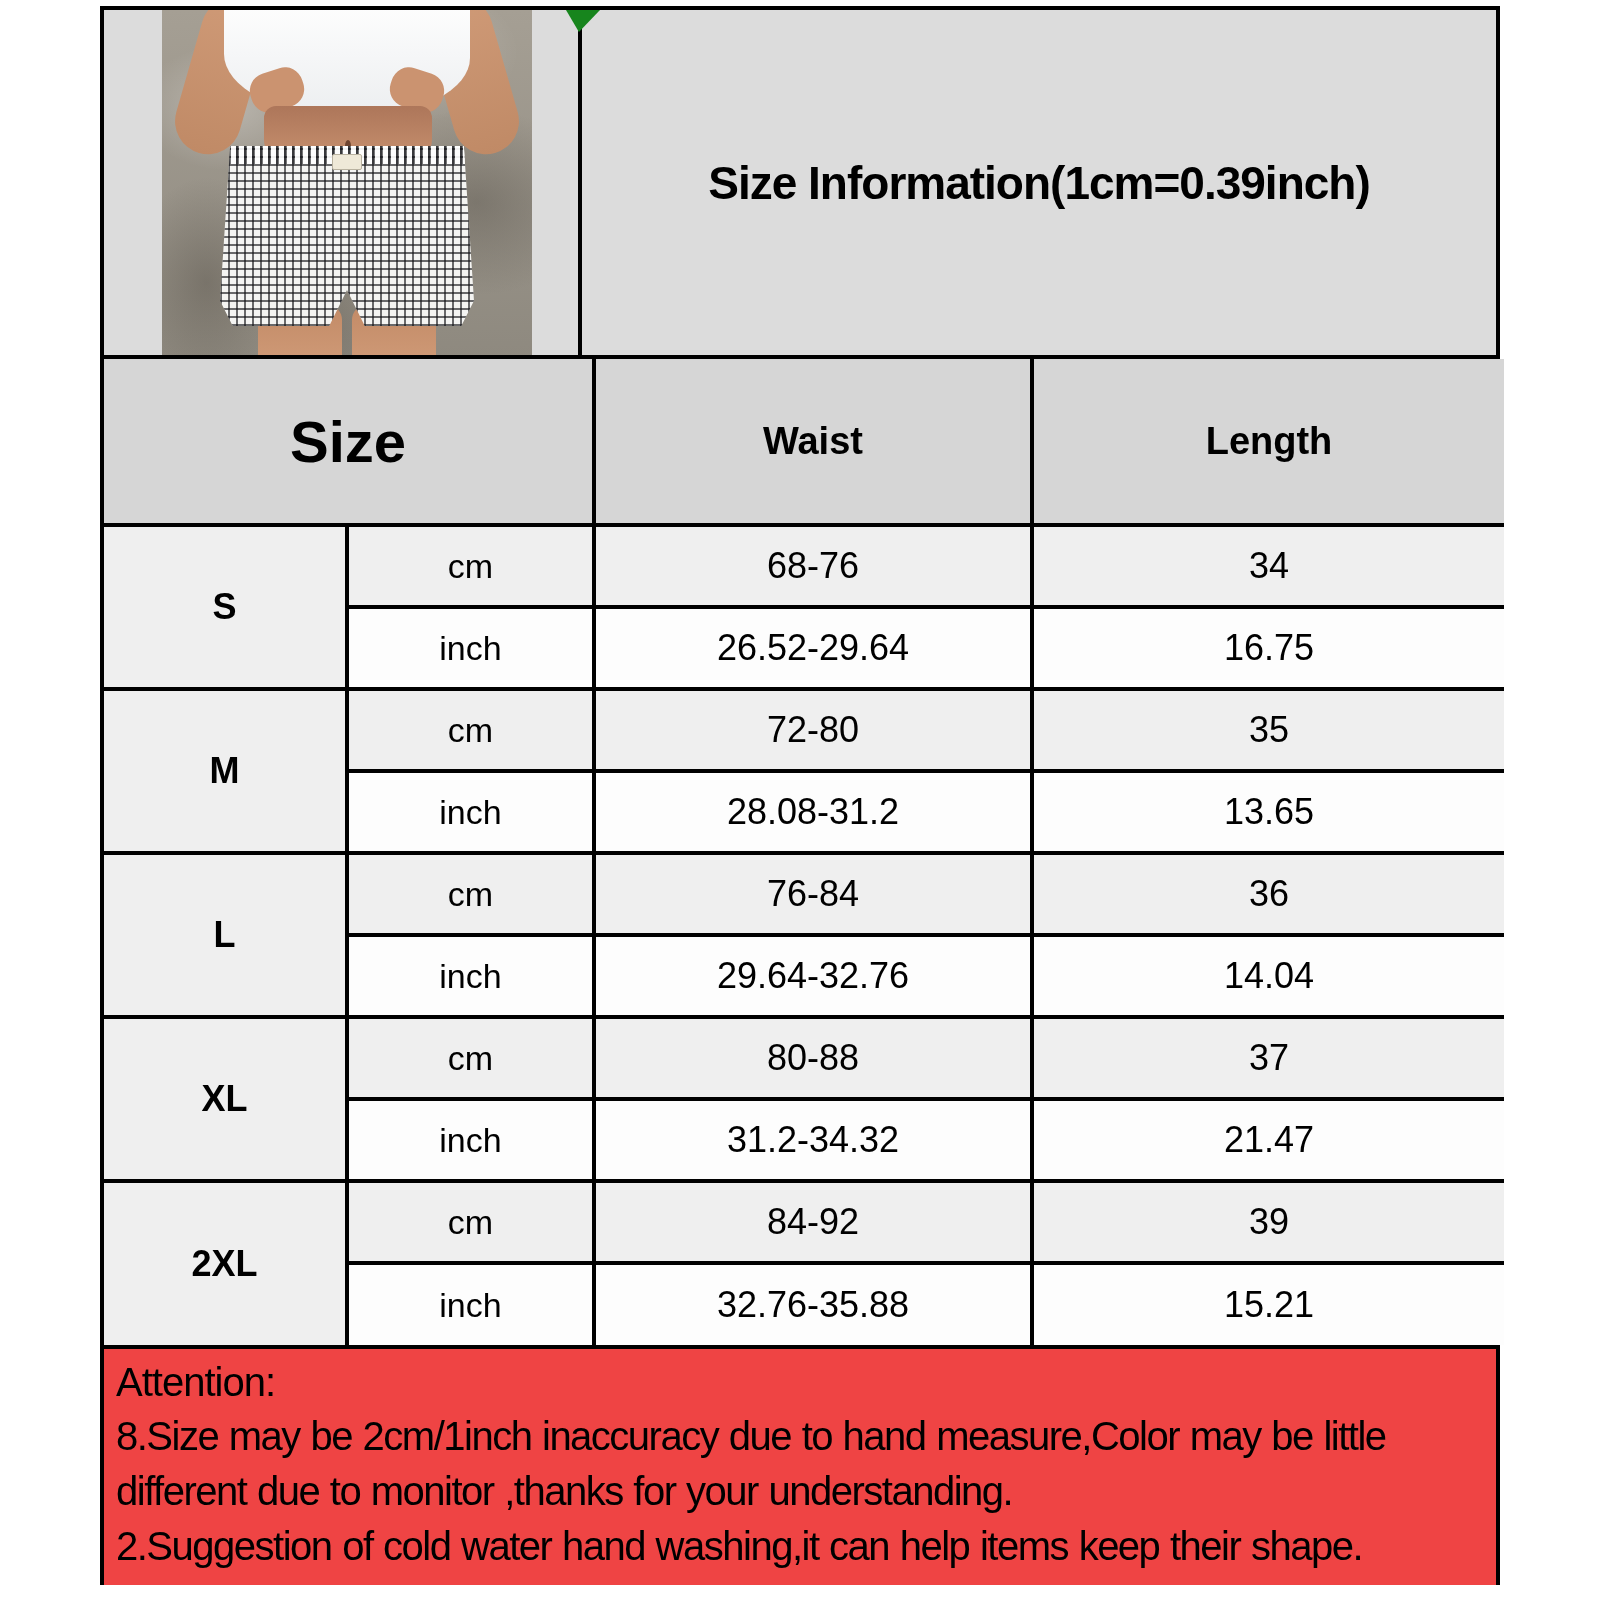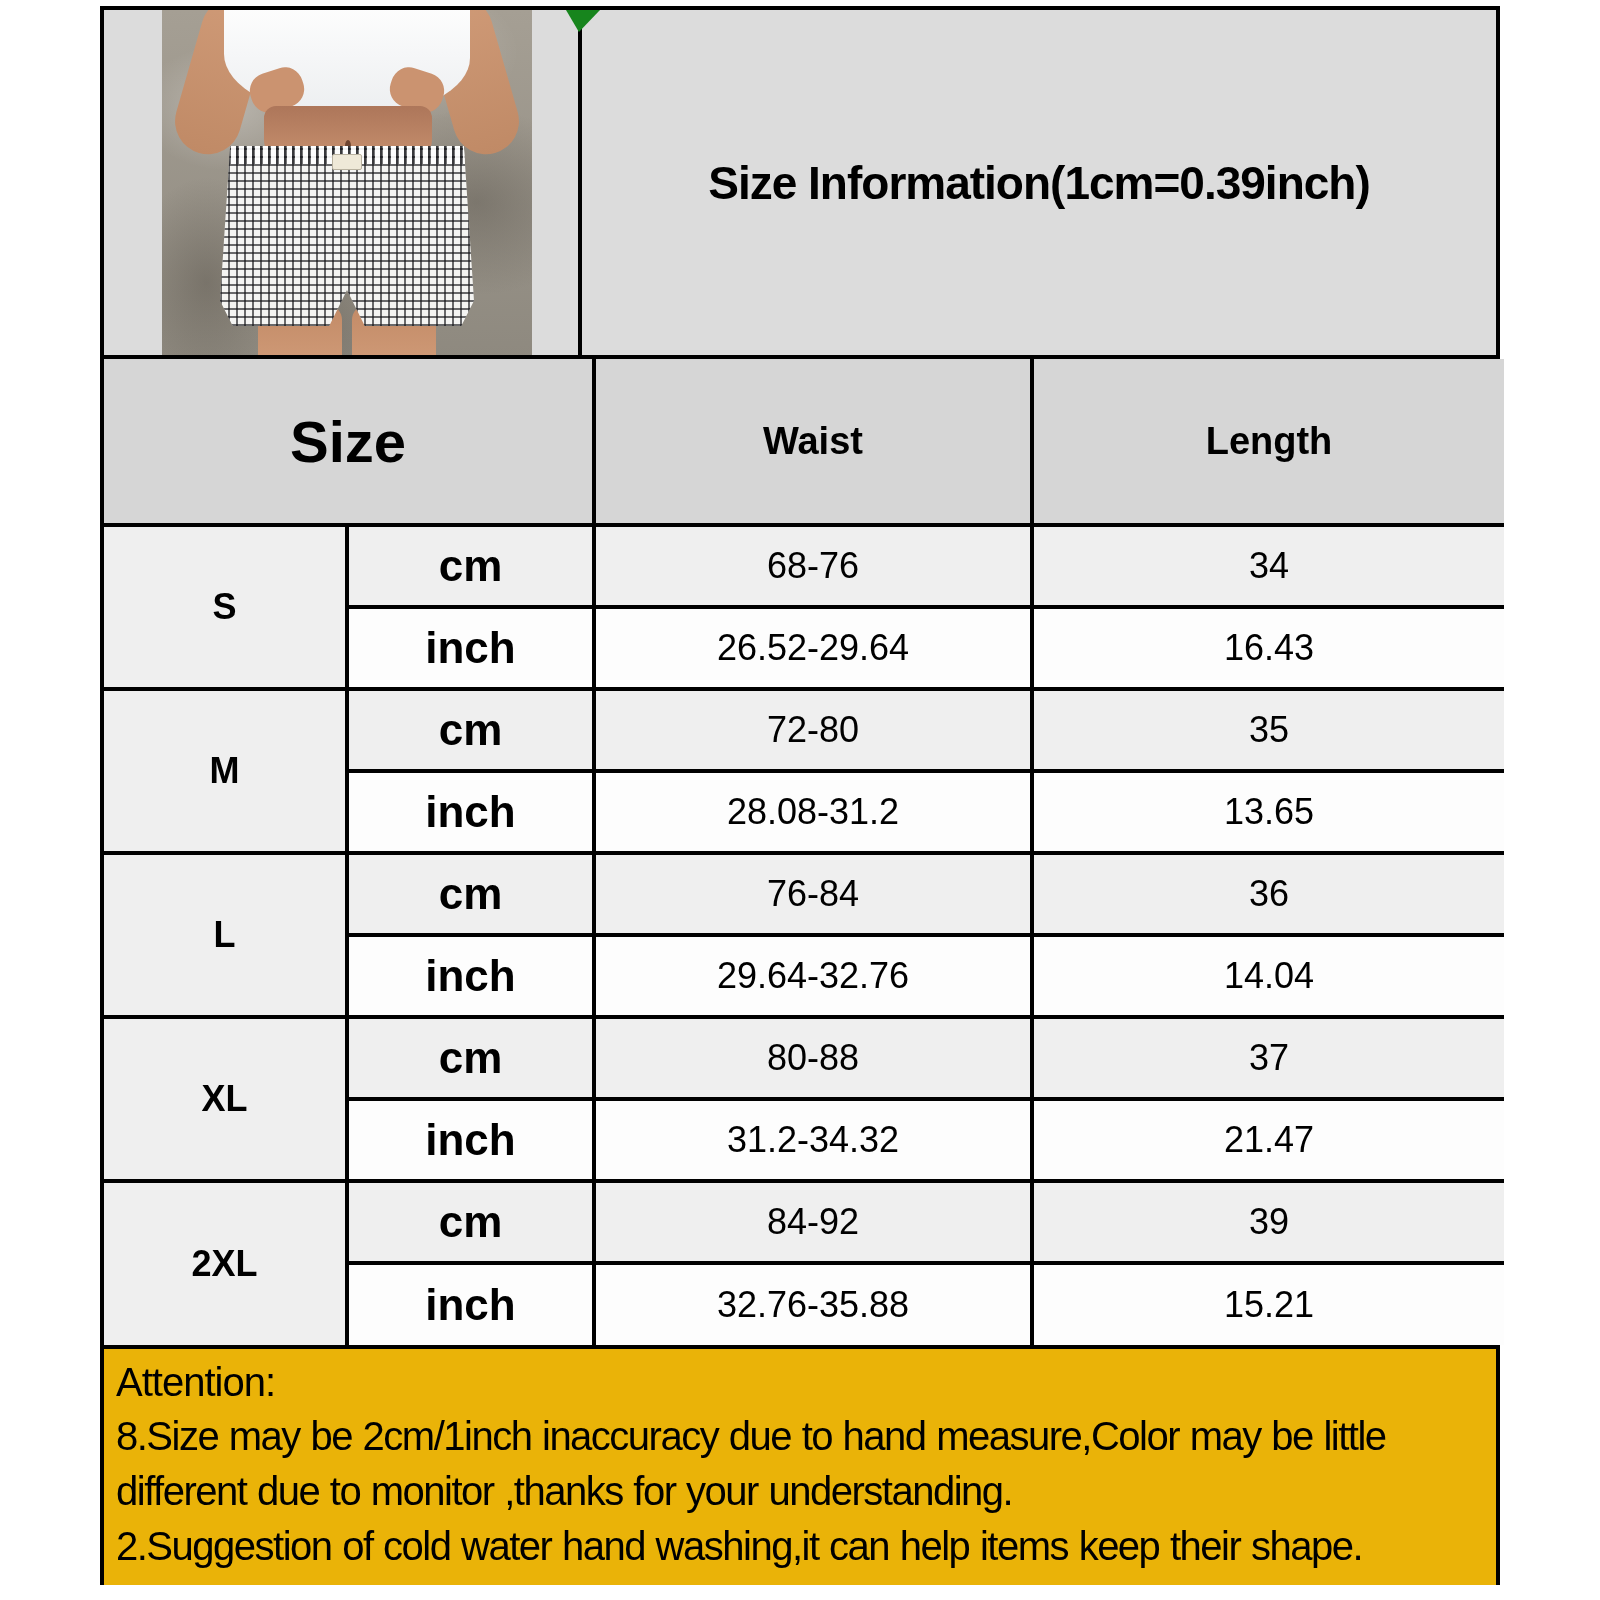--- a/index.html
+++ b/index.html
@@ -56,25 +56,25 @@
   .size-table th, .size-table td { border:4px solid #000; text-align:center; vertical-align:middle; overflow:hidden; }
   .col-label { width:243px; } .col-unit { width:247px; } .col-waist { width:438px; } .col-length { width:472px; }
   tr.header-row { height:166px;padding-left:12px; }
   tr.data-row { height:82px; }
   .header-row th { background:#d6d6d6; font-weight:700; }
   th.size-head { font-size:58px; letter-spacing:0; }
   th.dim-head { font-size:38px; }
   td.size-label { background:#c7c3bf; font-size:36px; font-weight:700; }
   tr.cm-row td { background:#efefef; }
   tr.inch-row td { background:#fdfdfd; }
-  td.unit-cell { font-size:44px; font-weight:700; }
+  td.unit-cell { font-size:34px; font-weight:400; }
   td.value-cell { font-size:36px; font-weight:400; }
 
   
-  .attention { background:#eab308; border-top:4px solid #000; padding:6px 12px 10px 12px; min-height:236px; }
+  .attention { background:#ef4444; border-top:4px solid #000; padding:6px 12px 10px 12px; min-height:236px; }
   .attention-heading { font-size:40px; font-weight:400; letter-spacing:-1px; line-height:1.35; }
   .attention-note { font-size:40px; font-weight:400; letter-spacing:-1.5px; line-height:1.38; word-spacing:1px; }
 </style>
 </head>
 <body>
 
 <div class="canvas">
   <div class="sheet">
 
     <div class="top-section">
@@ -119,21 +119,21 @@
 
         <tr class="data-row cm-row">
           <td class="size-label" rowspan="2">S</td>
           <td class="unit-cell">cm</td>
           <td class="value-cell">68-76</td>
           <td class="value-cell">34</td>
         </tr>
         <tr class="data-row inch-row">
           <td class="unit-cell">inch</td>
           <td class="value-cell">26.52-29.64</td>
-          <td class="value-cell">16.43</td>
+          <td class="value-cell">16.75</td>
         </tr>
 
         <tr class="data-row cm-row">
           <td class="size-label" rowspan="2">M</td>
           <td class="unit-cell">cm</td>
           <td class="value-cell">72-80</td>
           <td class="value-cell">35</td>
         </tr>
         <tr class="data-row inch-row">
           <td class="unit-cell">inch</td>

